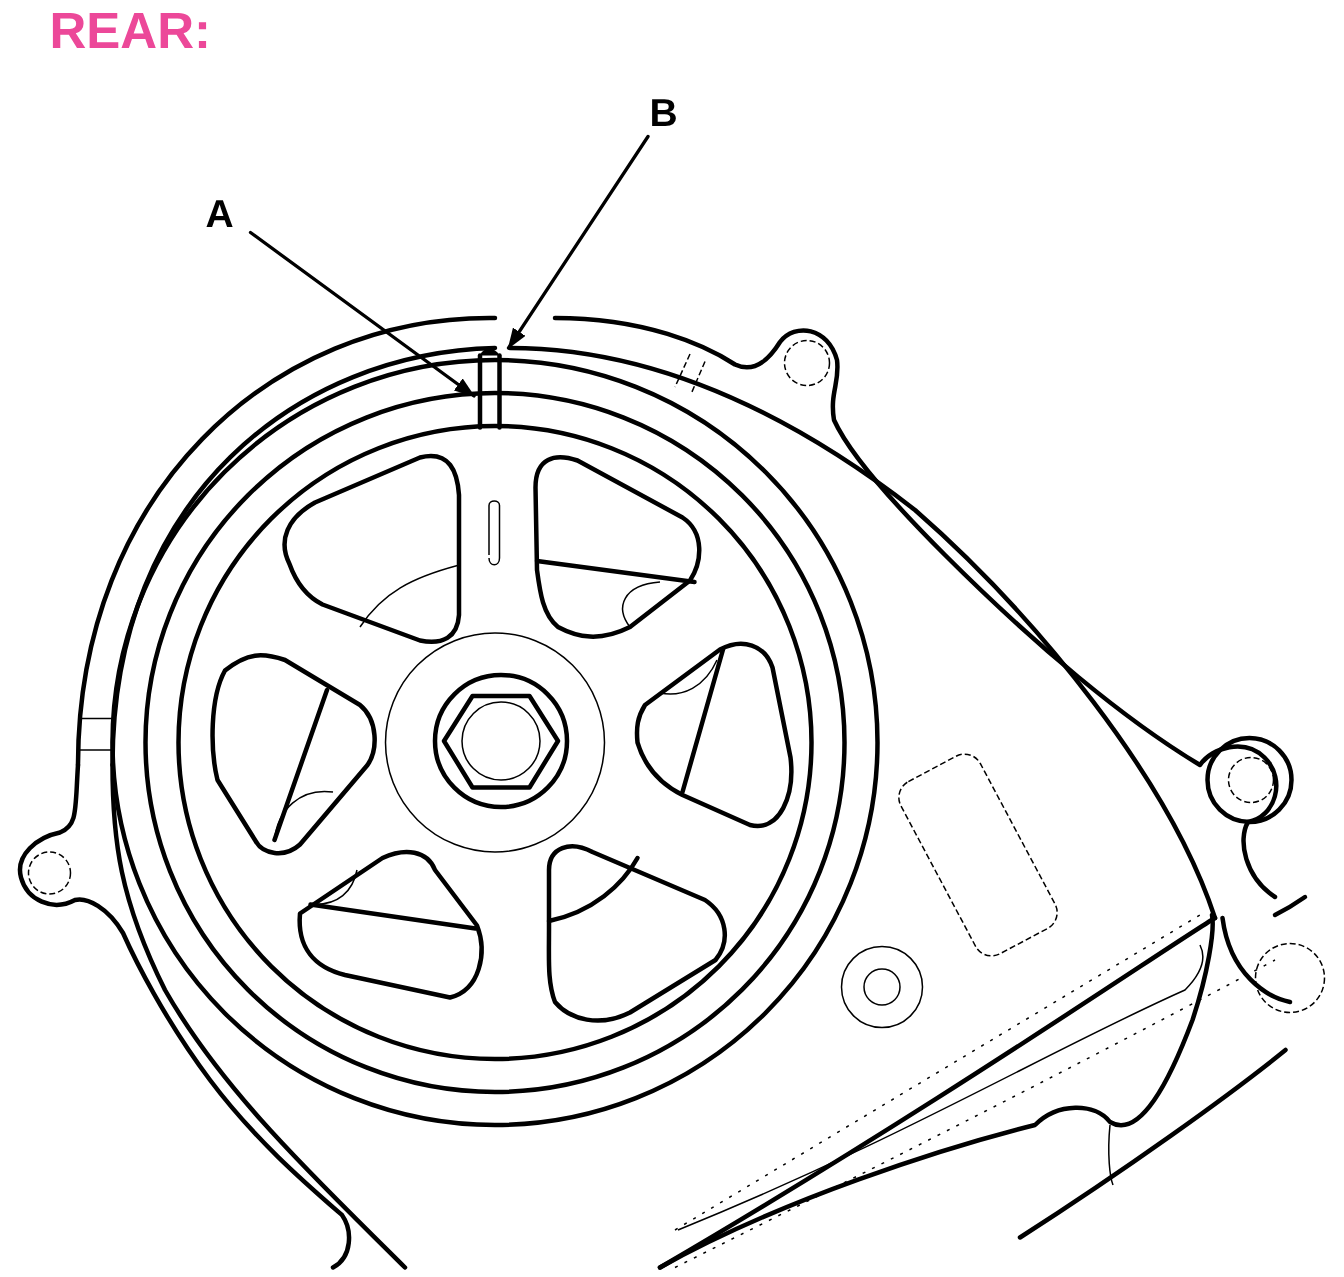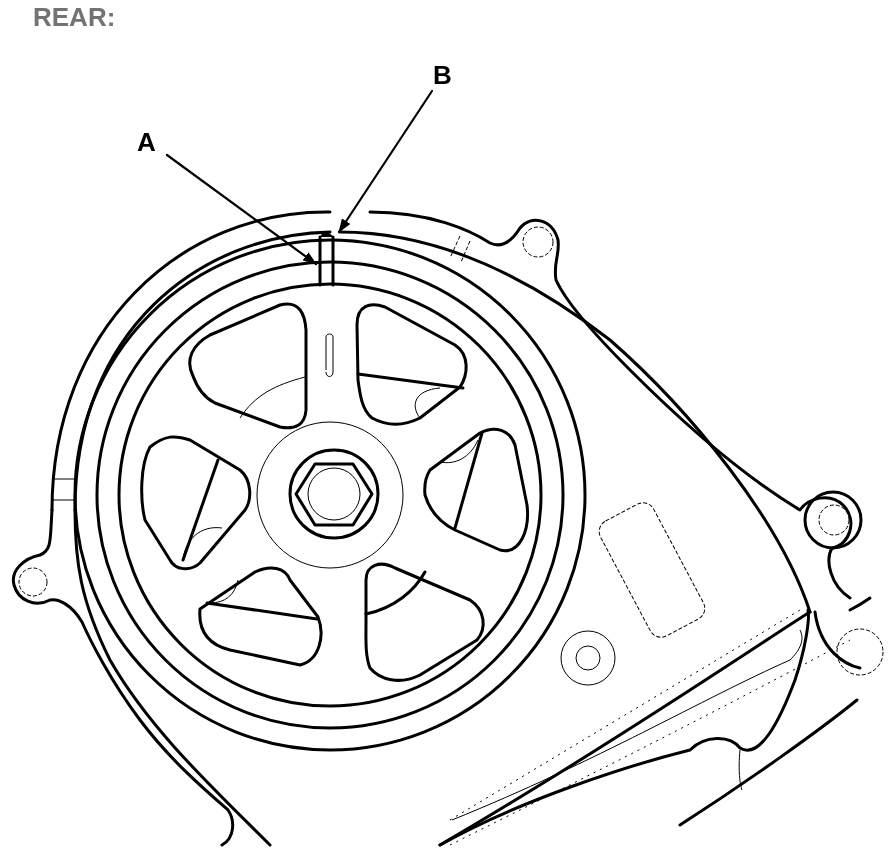--- a/index.html
+++ b/index.html
@@ -1,18 +1,18 @@
 <!DOCTYPE html>
 <html><head>
 <meta charset="utf-8">
 <style>
   html, body { margin:0; padding:0; background:#ffffff; }
   body { width:896px; height:851px; overflow:hidden; position:relative; font-family:"Liberation Sans", sans-serif; }
   #canvas { position:absolute; left:0; top:0; width:896px; height:851px; }
-  .title { position:absolute; left:33px; top:2px; font-size:26px; font-weight:bold; color:#737373; letter-spacing:0px; }
+  .title { position:absolute; left:33px; top:2px; font-size:34px; font-weight:bold; color:#ec4899; letter-spacing:0px; }
   .callout { position:absolute; font-size:26px; font-weight:bold; color:#000; }
   .thick { fill:none; stroke:#000; stroke-width:3; stroke-linecap:round; stroke-linejoin:round; }
   .med { fill:none; stroke:#000; stroke-width:2.2; stroke-linecap:round; stroke-linejoin:round; }
   .thin { fill:none; stroke:#000; stroke-width:1; }
   .dash { fill:none; stroke:#000; stroke-width:1; stroke-dasharray:4 2; }
   .dot { fill:none; stroke:#000; stroke-width:1; stroke-dasharray:2 5; }
 </style>
 </head>
 <body>
 

